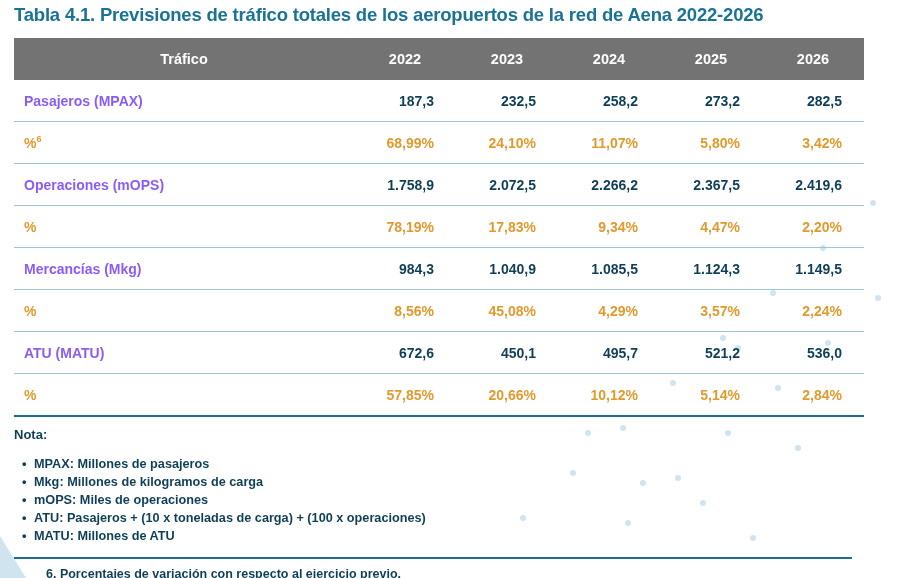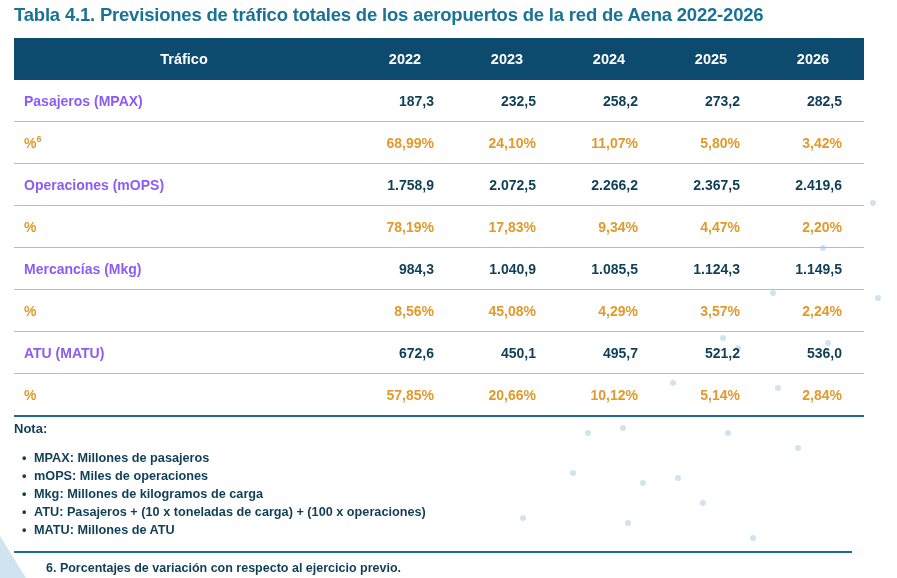--- a/index.html
+++ b/index.html
@@ -48,21 +48,21 @@
   }
 
   table.traffic {
     border-collapse: collapse;
     width: 838px;
     margin-left: 14px;
     table-layout: fixed;
   }
 
   table.traffic thead th {
-    background: #0c4a6e;
+    background: #737373;
     color: #ffffff;
     font-size: 14.5px;
     font-weight: bold;
     height: 40px;
     vertical-align: middle;
     text-align: center;
   }
   table.traffic thead th.label-col {
     width: 338px;
   }
@@ -104,21 +104,21 @@
   }
 
   .sup {
     font-size: 9px;
     vertical-align: super;
   }
 
   .notes {
     margin-left: 14px;
     width: 838px;
-    padding-top: 4px;
+    padding-top: 10px;
     color: #0f3f57;
   }
   .notes .notes-title {
     font-size: 13px;
     font-weight: bold;
     padding-bottom: 5px;
   }
   .notes ul {
     margin: 8px;
     padding: 0;
@@ -270,22 +270,22 @@
           <td class="value">5,14%</td>
           <td class="value">2,84%</td>
         </tr>
       </tbody>
   </table>
 
   <div class="notes">
     <div class="notes-title">Nota:</div>
     <ul id="notes-list">
         <li>MPAX: Millones de pasajeros</li>
+        <li>Mkg: Millones de kilogramos de carga</li>
         <li>mOPS: Miles de operaciones</li>
-        <li>Mkg: Millones de kilogramos de carga</li>
         <li>ATU: Pasajeros + (10 x toneladas de carga) + (100 x operaciones)</li>
         <li>MATU: Millones de ATU</li>
       </ul>
   </div>
 
   <div class="footnote-rule"></div>
   <div class="footnote">6. Porcentajes de variación con respecto al ejercicio previo.</div>
 
 </div>
 

